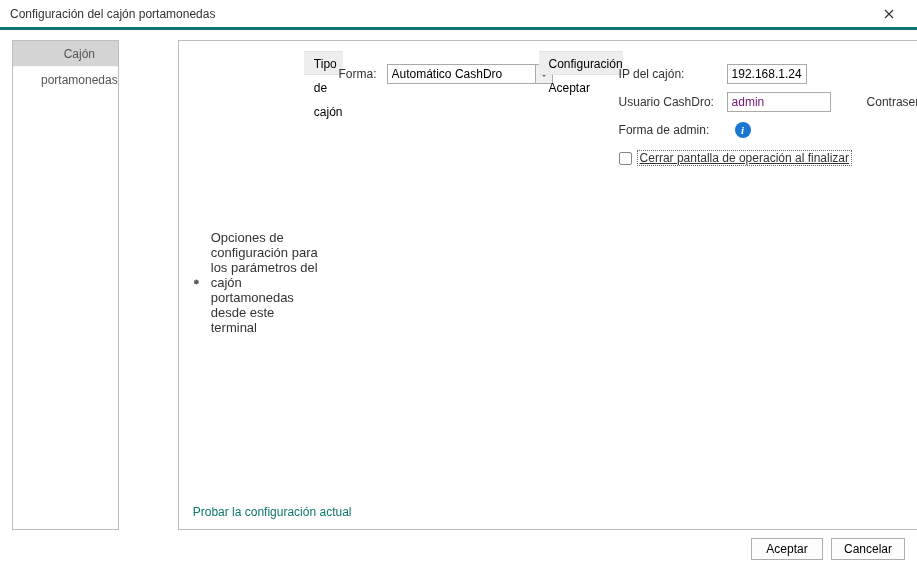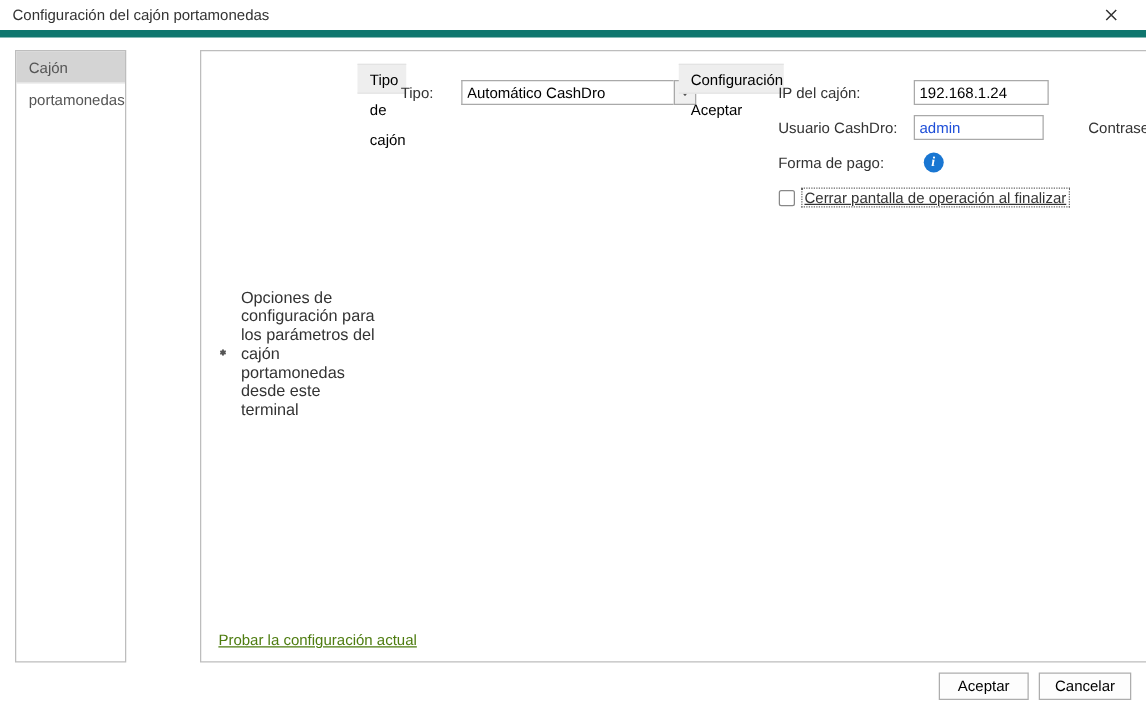--- a/index.html
+++ b/index.html
@@ -11,21 +11,21 @@
     background: #fff;
     width: 917px;
     height: 578px;
     overflow: hidden;
   }
   .titlebar {
     height: 30px;
     display: flex;
     align-items: center;
     padding: 0 8px 0 10px;
-    border-bottom: 6px solid #0f766e;
+    border-bottom: 3px solid #0f766e;
   }
   .titlebar span.title {
     flex: 1;
     font-size: 12px;
     color: #333;
   }
   .close-btn {
     width: 40px;
     height: 28px;
     display: flex;
@@ -43,23 +43,24 @@
   .left-panel {
     width: 232px;
     border: 1px solid #bdbdbd;
     background: #fff;
   }
   .left-item {
     background: #d4d4d4;
     color: #555;
     height: 26px;
     line-height: 26px;
-    padding-left: 10px;
+    padding-left: 28px;
     font-size: 12px;
     border-bottom: 1px solid #f5f5f5;
+    text-align: center;
   }
   .right-panel {
     flex: 1;
     border: 1px solid #bdbdbd;
     background: #fff;
     padding: 10px 14px 8px 14px;
     display: flex;
     flex-direction: row;
     position: relative;
     margin-left: 47px;
@@ -105,21 +106,21 @@
     color: #333;
   }
   .text-input {
     height: 20px;
     border: 1px solid #a9a9a9;
     padding: 1px 4px;
     font-size: 12px;
     font-family: inherit;
     background: #fff;
   }
-  .text-input.red { color: #1d4ed8; }
+  .text-input.red { color: #701a75; }
   .combo {
     display: flex;
     align-items: stretch;
     height: 20px;
   }
   .combo .text-input {
     border-right: none;
   }
   .combo-btn {
     width: 18px;
@@ -153,22 +154,21 @@
     font-weight: bold;
     font-size: 11px;
     display: flex;
     align-items: center;
     justify-content: center;
     margin-left: 8px;
     font-family: Georgia, serif;
     font-style: italic;
   }
   .test-link {
-    color: #4d7c0f;
-    text-decoration: underline;
+    color: #0f766e;
     cursor: pointer;
     position: absolute;
     bottom: 10px;
     left: 14px;
     font-size: 12px;
   }
   .footer {
     display: flex;
     justify-content: flex-end;
     gap: 8px;
@@ -206,47 +206,47 @@
     <div class="header-row">
       <svg class="gear" viewBox="0 0 24 24" fill="#555">
         <path d="M12 8.5a3.5 3.5 0 1 0 0 7 3.5 3.5 0 0 0 0-7zm9.4 3.5c0-.6-.05-1.1-.14-1.7l2.1-1.6-2-3.5-2.5 1a8 8 0 0 0-2.9-1.7L15.5 2h-4l-.5 2.6a8 8 0 0 0-2.9 1.7l-2.5-1-2 3.5 2.1 1.6c-.09.6-.14 1.1-.14 1.7s.05 1.1 .14 1.7l-2.1 1.6 2 3.5 2.5-1a8 8 0 0 0 2.9 1.7L11.5 22h4l.5-2.6a8 8 0 0 0 2.9-1.7l2.5 1 2-3.5-2.1-1.6c.09-.6 .14-1.1 .14-1.7z"></path>
       </svg>
       <div class="header-text">Opciones de configuración para los parámetros del cajón portamonedas desde este terminal</div>
     </div>
 
     <div class="section-head">Tipo de cajón</div>
     <div class="section-body">
       <div class="row">
-        <div class="lbl" style="width:48px">Tipo:</div>
+        <div class="lbl" style="width:48px">Forma:</div>
         <div class="combo">
-          <input class="text-input" style="width: 170px;" value="Automático CashDro">
+          <input class="text-input" style="width: 148px;" value="Automático CashDro">
           <div class="combo-btn">
             <svg viewBox="0 0 8 5">
                 <path d="M0 0 L4 5 L8 0 Z" fill="#555"></path>
               </svg>
           </div>
         </div>
       </div>
     </div>
 
     <div class="section-head">Configuración Aceptar</div>
     <div class="section-body">
       <div class="row">
         <div class="lbl">IP del cajón:</div>
-        <input class="text-input" style="width: 108px;" value="192.168.1.24">
+        <input class="text-input" style="width: 80px;" value="192.168.1.24">
       </div>
       <div class="row">
         <div class="lbl">Usuario CashDro:</div>
         <input class="text-input red" style="width: 104px;" value="admin">
         <div style="width:36px"></div>
         <div style="width:76px">Contraseña:</div>
         <input class="text-input" type="password" style="width: 120px;" value="">
       </div>
       <div class="row">
-        <div class="lbl">Forma de pago:</div>
+        <div class="lbl">Forma de admin:</div>
         <div class="info-icon">i</div>
       </div>
       <div class="row" style="margin-top:2px">
         <div class="checkbox"></div>
         <span class="check-label">Cerrar pantalla de operación al finalizar</span>
       </div>
     </div>
 
     <a class="test-link">Probar la configuración actual</a>
   </div>

